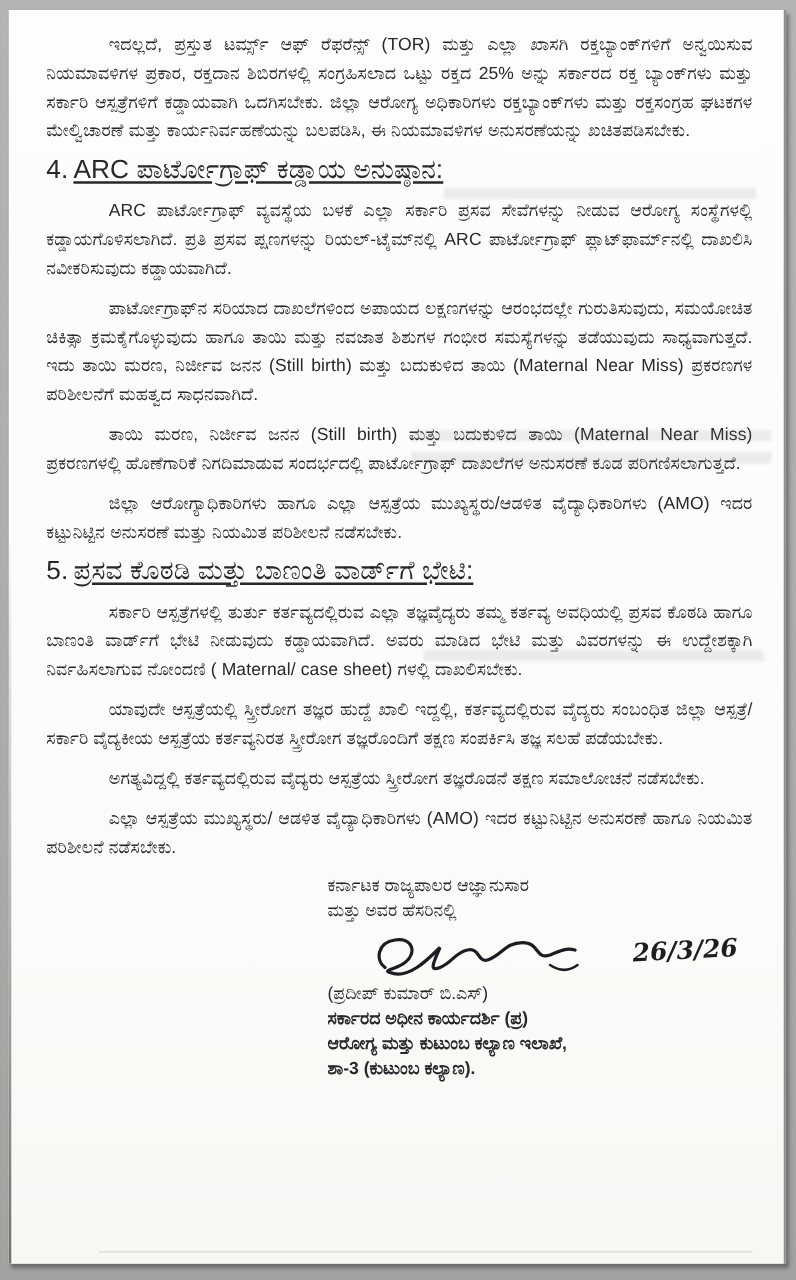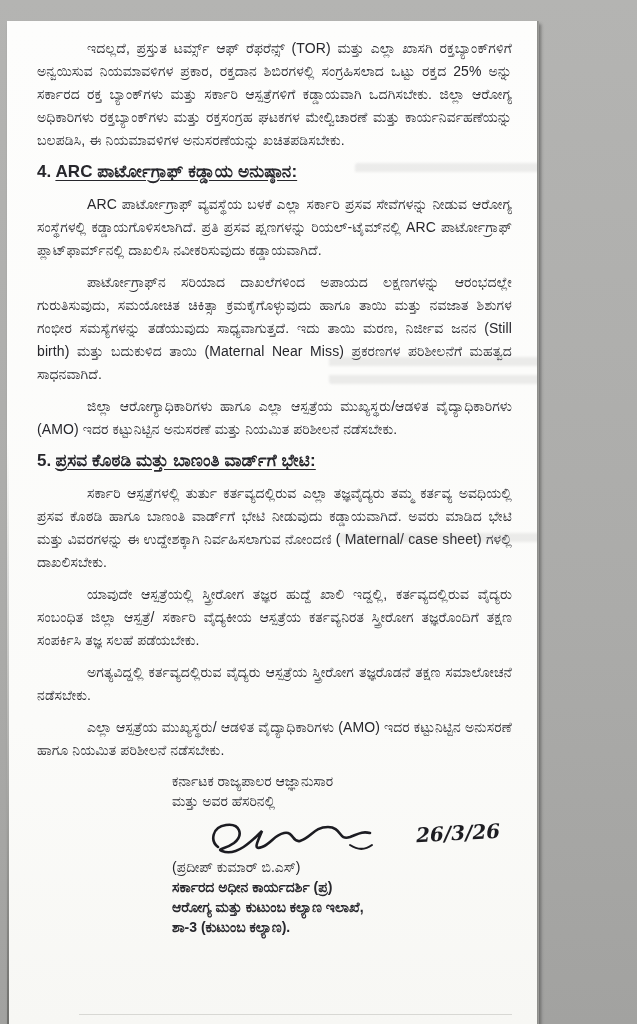--- a/index.html
+++ b/index.html
@@ -3,38 +3,38 @@
 <meta charset="utf-8">
 <style>
   html,body{margin:0;padding:0;}
   body{
     width:637px;height:1024px;position:relative;overflow:hidden;
     background:#a9a9a7;
     font-family:"Liberation Sans","DejaVu Sans",sans-serif;
   }
   .scan-bg{position:absolute;inset:0;background:linear-gradient(180deg,#b4b4b2 0%,#ababa9 60%,#a2a2a0 100%);}
   .page{
-    position:absolute;left:7px;top:21px;width:532px;height:1003px;
+    position:absolute;left:7px;top:8px;width:622px;height:1003px;
     background:linear-gradient(180deg,#fdfdfc 0%,#fbfbf9 70%,#f7f7f4 100%);
     box-shadow:2px 3px 3px rgba(40,40,40,.45), -1px 0 0 #8e8e8b inset;
     border-right:1px solid #9a9a97;
     box-sizing:border-box;
     padding:16px 26px 0 30px;
     color:#27272c;
     overflow:hidden;
   }
   .para{
     margin:0 0 9px 0;
     font-size:14px;line-height:23px;
     text-align:justify;text-indent:50px;
     letter-spacing:.1px;
   }
   .heading{
     margin:4px 0 10px 0;
-    font-size:17px;line-height:22px;font-weight:bold;
+    font-size:21px;line-height:22px;font-weight:normal;
     text-indent:0;
   }
   .heading .num{margin-right:4px;}
   .heading .title{text-decoration:underline;text-underline-offset:3px;}
   .signoff{
     width:330px;margin:6px 10px 0 auto;
     font-size:14px;line-height:20px;
   }
   .signoff .auth{margin:0;}
   .sig-row{position:relative;height:52px;margin:2px 0 0 0;}
@@ -71,20 +71,21 @@
 
 <div class="scan-bg">
   <div class="page">
 
     <p class="para">ಇದಲ್ಲದೆ, ಪ್ರಸ್ತುತ ಟರ್ಮ್ಸ್ ಆಫ್ ರೆಫರೆನ್ಸ್ (TOR) ಮತ್ತು ಎಲ್ಲಾ ಖಾಸಗಿ ರಕ್ತಬ್ಯಾಂಕ್‌ಗಳಿಗೆ ಅನ್ವಯಿಸುವ ನಿಯಮಾವಳಿಗಳ ಪ್ರಕಾರ, ರಕ್ತದಾನ ಶಿಬಿರಗಳಲ್ಲಿ ಸಂಗ್ರಹಿಸಲಾದ ಒಟ್ಟು ರಕ್ತದ 25% ಅನ್ನು ಸರ್ಕಾರದ ರಕ್ತ ಬ್ಯಾಂಕ್‌ಗಳು ಮತ್ತು ಸರ್ಕಾರಿ ಆಸ್ಪತ್ರೆಗಳಿಗೆ ಕಡ್ಡಾಯವಾಗಿ ಒದಗಿಸಬೇಕು. ಜಿಲ್ಲಾ ಆರೋಗ್ಯ ಅಧಿಕಾರಿಗಳು ರಕ್ತಬ್ಯಾಂಕ್‌ಗಳು ಮತ್ತು ರಕ್ತಸಂಗ್ರಹ ಘಟಕಗಳ ಮೇಲ್ವಿಚಾರಣೆ ಮತ್ತು ಕಾರ್ಯನಿರ್ವಹಣೆಯನ್ನು ಬಲಪಡಿಸಿ, ಈ ನಿಯಮಾವಳಿಗಳ ಅನುಸರಣೆಯನ್ನು ಖಚಿತಪಡಿಸಬೇಕು.</p>
 
     <p class="para heading"><span class="num">4.</span><span class="title">ARC ಪಾರ್ಟೋಗ್ರಾಫ್ ಕಡ್ಡಾಯ ಅನುಷ್ಠಾನ:</span></p>
 
     <p class="para">ARC ಪಾರ್ಟೋಗ್ರಾಫ್ ವ್ಯವಸ್ಥೆಯ ಬಳಕೆ ಎಲ್ಲಾ ಸರ್ಕಾರಿ ಪ್ರಸವ ಸೇವೆಗಳನ್ನು ನೀಡುವ ಆರೋಗ್ಯ ಸಂಸ್ಥೆಗಳಲ್ಲಿ ಕಡ್ಡಾಯಗೊಳಿಸಲಾಗಿದೆ. ಪ್ರತಿ ಪ್ರಸವ ಪ್ಷಣಗಳನ್ನು ರಿಯಲ್-ಟೈಮ್‌ನಲ್ಲಿ ARC ಪಾರ್ಟೋಗ್ರಾಫ್ ಪ್ಲಾಟ್‌ಫಾರ್ಮ್‌ನಲ್ಲಿ ದಾಖಲಿಸಿ ನವೀಕರಿಸುವುದು ಕಡ್ಡಾಯವಾಗಿದೆ.</p>
     <p class="para">ಪಾರ್ಟೋಗ್ರಾಫ್‌ನ ಸರಿಯಾದ ದಾಖಲೆಗಳಿಂದ ಅಪಾಯದ ಲಕ್ಷಣಗಳನ್ನು ಆರಂಭದಲ್ಲೇ ಗುರುತಿಸುವುದು, ಸಮಯೋಚಿತ ಚಿಕಿತ್ಸಾ ಕ್ರಮಕೈಗೊಳ್ಳುವುದು ಹಾಗೂ ತಾಯಿ ಮತ್ತು ನವಜಾತ ಶಿಶುಗಳ ಗಂಭೀರ ಸಮಸ್ಯೆಗಳನ್ನು ತಡೆಯುವುದು ಸಾಧ್ಯವಾಗುತ್ತದೆ. ಇದು ತಾಯಿ ಮರಣ, ನಿರ್ಜೀವ ಜನನ (Still birth) ಮತ್ತು ಬದುಕುಳಿದ ತಾಯಿ (Maternal Near Miss) ಪ್ರಕರಣಗಳ ಪರಿಶೀಲನೆಗೆ ಮಹತ್ವದ ಸಾಧನವಾಗಿದೆ.</p>
+    <p class="para">ತಾಯಿ ಮರಣ, ನಿರ್ಜೀವ ಜನನ (Still birth) ಮತ್ತು ಬದುಕುಳಿದ ತಾಯಿ (Maternal Near Miss) ಪ್ರಕರಣಗಳಲ್ಲಿ ಹೊಣೆಗಾರಿಕೆ ನಿಗದಿಮಾಡುವ ಸಂದರ್ಭದಲ್ಲಿ ಪಾರ್ಟೋಗ್ರಾಫ್ ದಾಖಲೆಗಳ ಅನುಸರಣೆ ಕೂಡ ಪರಿಗಣಿಸಲಾಗುತ್ತದೆ.</p>
     <p class="para">ಜಿಲ್ಲಾ ಆರೋಗ್ಯಾಧಿಕಾರಿಗಳು ಹಾಗೂ ಎಲ್ಲಾ ಆಸ್ಪತ್ರೆಯ ಮುಖ್ಯಸ್ಥರು/ಆಡಳಿತ ವೈದ್ಯಾಧಿಕಾರಿಗಳು (AMO) ಇದರ ಕಟ್ಟುನಿಟ್ಟಿನ ಅನುಸರಣೆ ಮತ್ತು ನಿಯಮಿತ ಪರಿಶೀಲನೆ ನಡೆಸಬೇಕು.</p>
 
     <p class="para heading"><span class="num">5.</span><span class="title">ಪ್ರಸವ ಕೊಠಡಿ ಮತ್ತು ಬಾಣಂತಿ ವಾರ್ಡ್‌ಗೆ ಭೇಟಿ:</span></p>
 
     <p class="para">ಸರ್ಕಾರಿ ಆಸ್ಪತ್ರೆಗಳಲ್ಲಿ ತುರ್ತು ಕರ್ತವ್ಯದಲ್ಲಿರುವ ಎಲ್ಲಾ ತಜ್ಞವೈದ್ಯರು ತಮ್ಮ ಕರ್ತವ್ಯ ಅವಧಿಯಲ್ಲಿ ಪ್ರಸವ ಕೊಠಡಿ ಹಾಗೂ ಬಾಣಂತಿ ವಾರ್ಡ್‌ಗೆ ಭೇಟಿ ನೀಡುವುದು ಕಡ್ಡಾಯವಾಗಿದೆ. ಅವರು ಮಾಡಿದ ಭೇಟಿ ಮತ್ತು ವಿವರಗಳನ್ನು ಈ ಉದ್ದೇಶಕ್ಕಾಗಿ ನಿರ್ವಹಿಸಲಾಗುವ ನೋಂದಣಿ ( Maternal/ case sheet) ಗಳಲ್ಲಿ ದಾಖಲಿಸಬೇಕು.</p>
     <p class="para">ಯಾವುದೇ ಆಸ್ಪತ್ರೆಯಲ್ಲಿ ಸ್ತ್ರೀರೋಗ ತಜ್ಞರ ಹುದ್ದೆ ಖಾಲಿ ಇದ್ದಲ್ಲಿ, ಕರ್ತವ್ಯದಲ್ಲಿರುವ ವೈದ್ಯರು ಸಂಬಂಧಿತ ಜಿಲ್ಲಾ ಆಸ್ಪತ್ರೆ/ ಸರ್ಕಾರಿ ವೈದ್ಯಕೀಯ ಆಸ್ಪತ್ರೆಯ ಕರ್ತವ್ಯನಿರತ ಸ್ತ್ರೀರೋಗ ತಜ್ಞರೊಂದಿಗೆ ತಕ್ಷಣ ಸಂಪರ್ಕಿಸಿ ತಜ್ಞ ಸಲಹೆ ಪಡೆಯಬೇಕು.</p>
     <p class="para">ಅಗತ್ಯವಿದ್ದಲ್ಲಿ ಕರ್ತವ್ಯದಲ್ಲಿರುವ ವೈದ್ಯರು ಆಸ್ಪತ್ರೆಯ ಸ್ತ್ರೀರೋಗ ತಜ್ಞರೊಡನೆ ತಕ್ಷಣ ಸಮಾಲೋಚನೆ ನಡೆಸಬೇಕು.</p>
     <p class="para">ಎಲ್ಲಾ ಆಸ್ಪತ್ರೆಯ ಮುಖ್ಯಸ್ಥರು/ ಆಡಳಿತ ವೈದ್ಯಾಧಿಕಾರಿಗಳು (AMO) ಇದರ ಕಟ್ಟುನಿಟ್ಟಿನ ಅನುಸರಣೆ ಹಾಗೂ ನಿಯಮಿತ ಪರಿಶೀಲನೆ ನಡೆಸಬೇಕು.</p>
 
     <div class="signoff">

